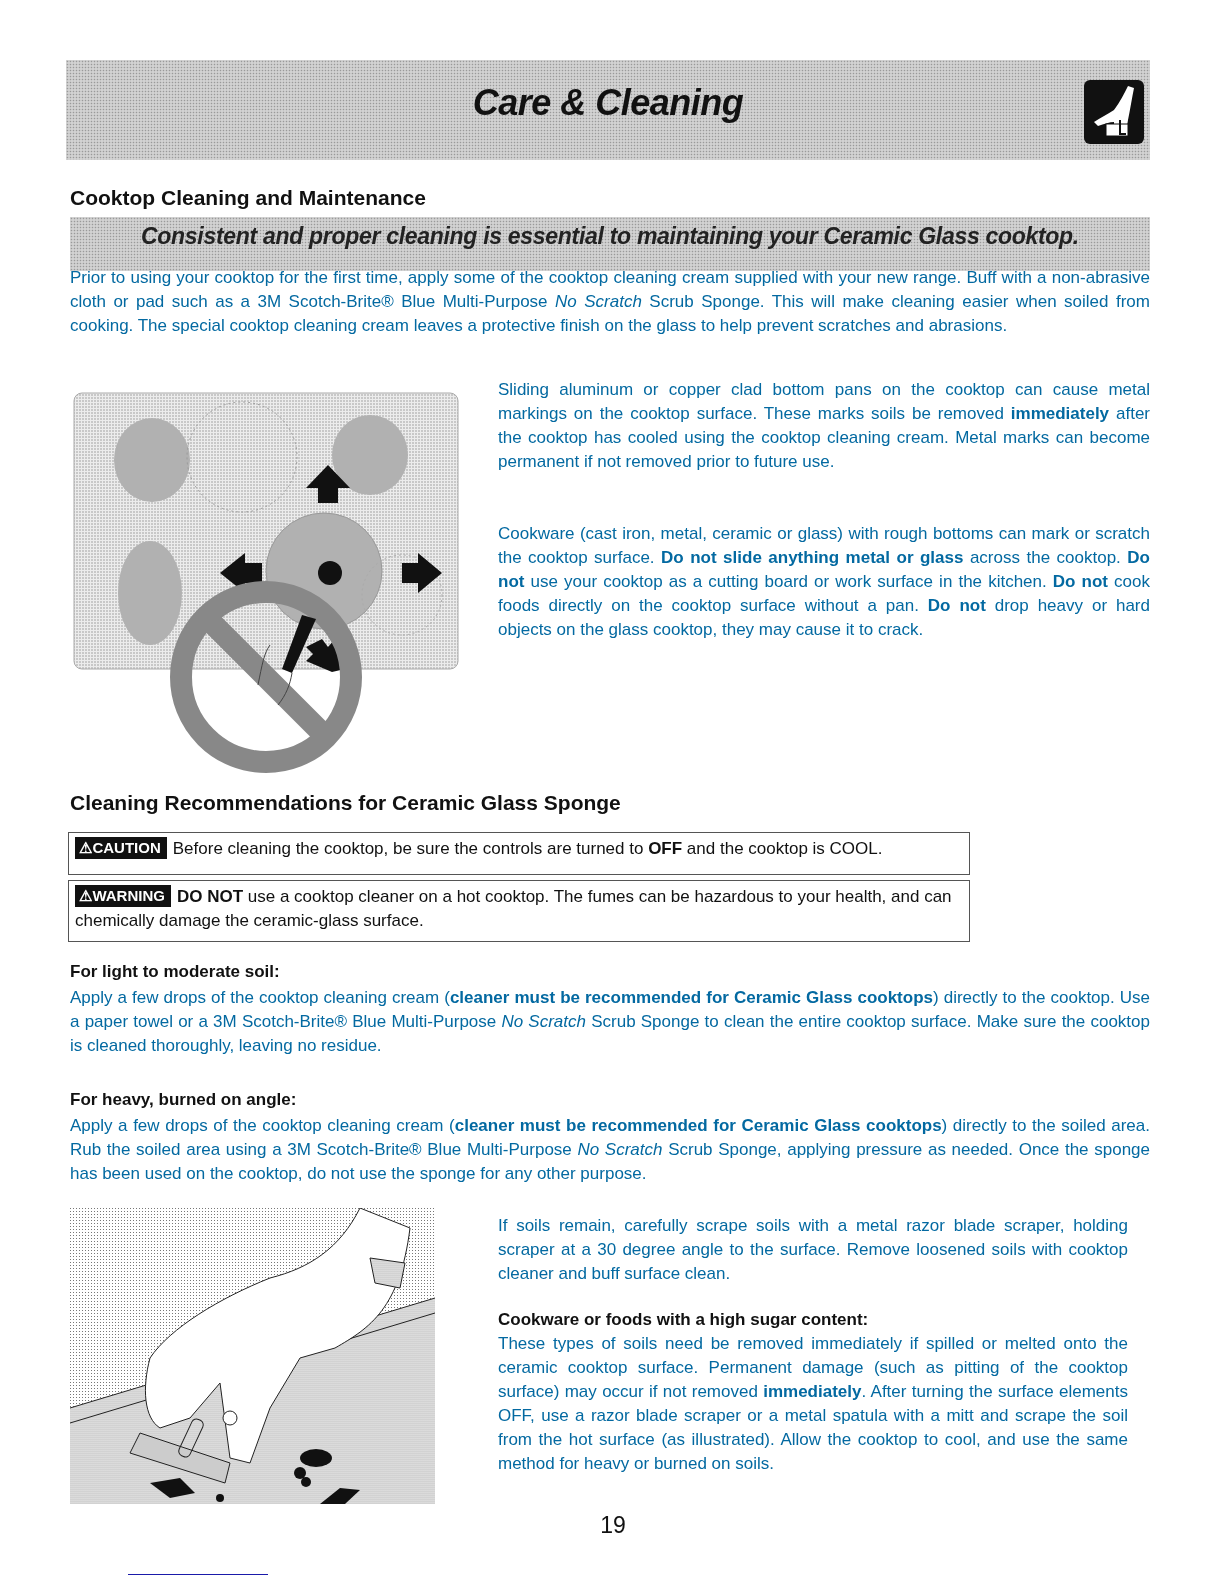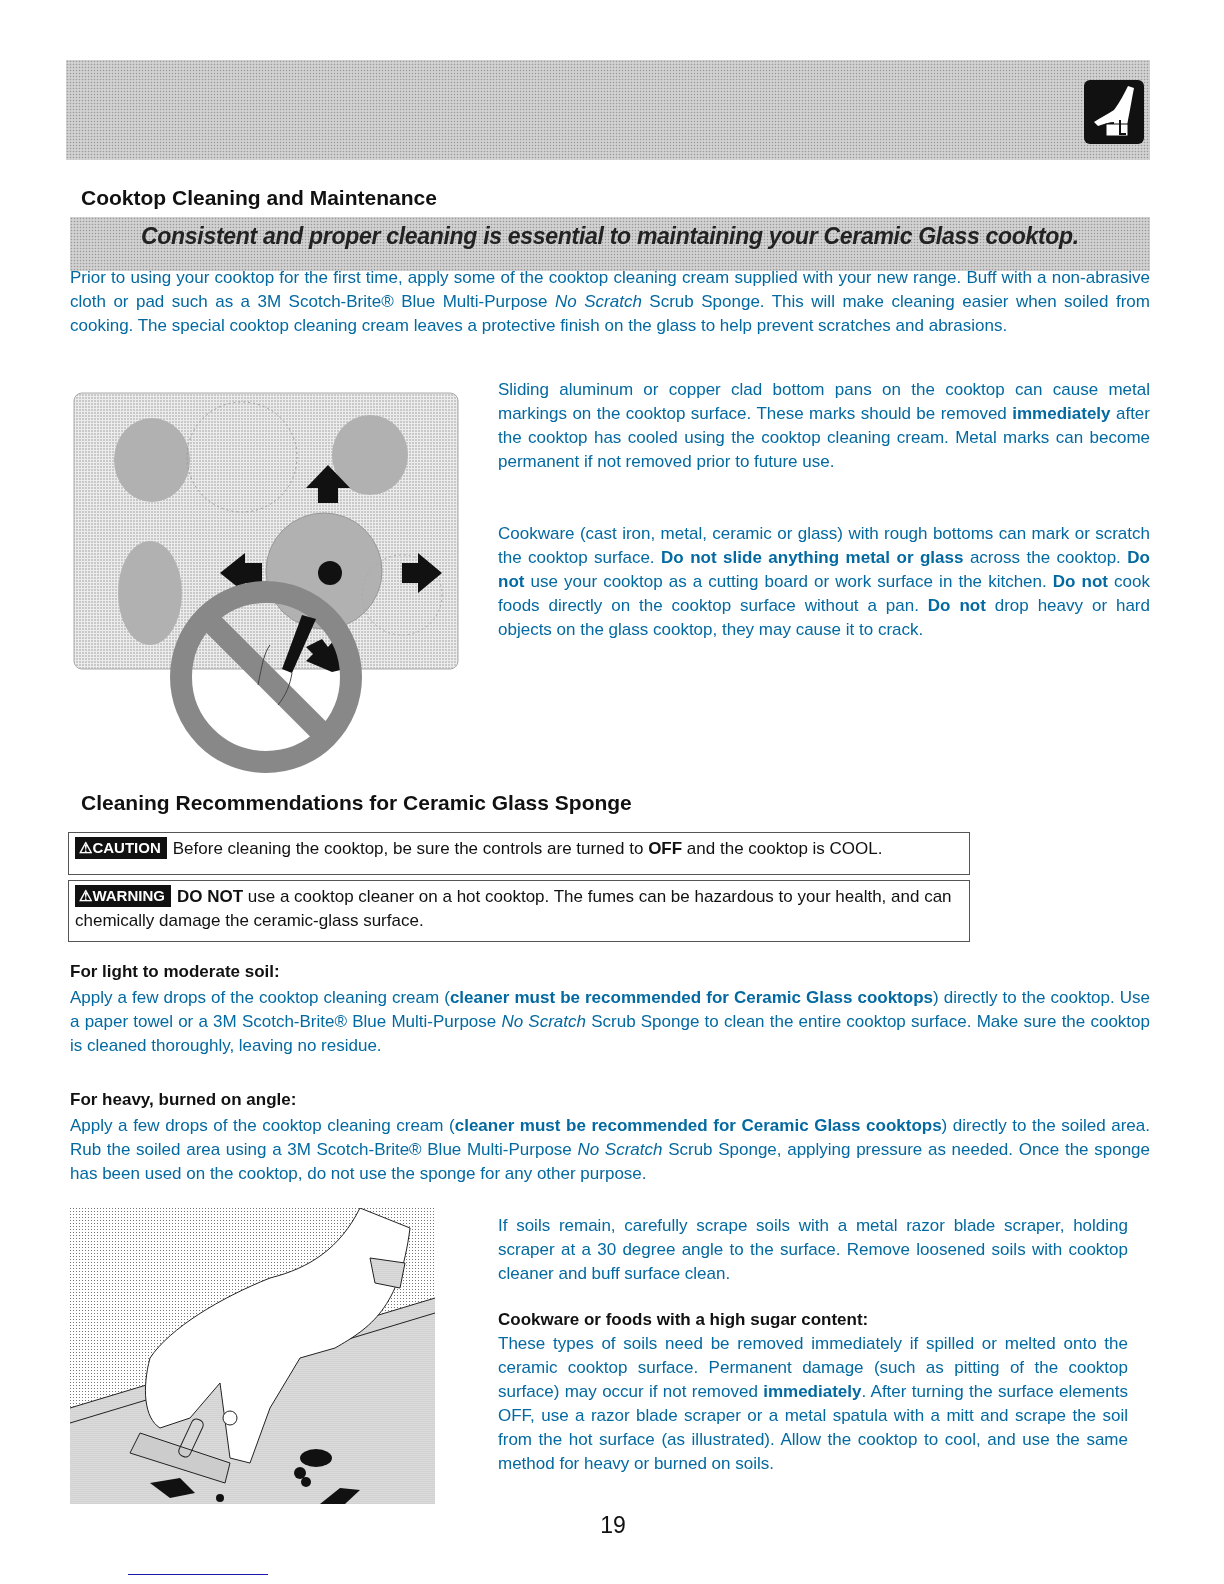--- a/index.html
+++ b/index.html
@@ -19,21 +19,21 @@
   .banner-title {
     position: absolute; left: 0; right: 0; top: 22px; text-align: center;
     font-size: 36px; font-weight: bold; font-style: italic; color: #111;
     letter-spacing: -0.5px;
   }
   .banner-icon {
     position: absolute; right: 6px; top: 20px; width: 60px; height: 64px;
     background: #111; border-radius: 6px;
   }
 
-  .h2 { position: absolute; left: 81px; font-size: 21px; font-weight: bold; color: #111; }
+  .h2 { position: absolute; left: 70px; font-size: 21px; font-weight: bold; color: #111; }
 
   .tagline { position: absolute; left: 70px; top: 217px; width: 1080px; height: 54px; }
   .tagline-text {
     position: absolute; left: 0; right: 0; top: 6px; text-align: center;
     font-size: 23px; font-weight: bold; font-style: italic; color: #222; letter-spacing: -0.3px;
   }
 
   .para { position: absolute; font-size: 17px; line-height: 24px; color: #0369a1; text-align: justify; }
   .para b { font-weight: bold; }
   .para i { font-style: italic; }
@@ -52,20 +52,21 @@
 
   .subhead { position: absolute; left: 70px; font-size: 17px; font-weight: bold; }
 
   .page-number { position: absolute; left: 588px; top: 1512px; font-size: 23px; width: 50px; text-align: center; }
   .footer-line { position: absolute; left: 128px; top: 1574px; width: 140px; height: 1px; background: #1a1aaa; }
 </style>
 </head>
 <body>
 
 <div class="banner dotted">
+  <div class="banner-title">Care &amp; Cleaning</div>
   <div class="banner-icon">
     <svg width="60" height="64" viewBox="0 0 60 64">
       <path d="M44 6 C40 14 36 22 30 30 C24 34 16 38 10 42 L14 46 C20 44 26 42 30 42 L30 52 L42 52 L44 40 C46 30 48 18 50 8 Z" fill="#fff"></path>
       <rect x="22" y="44" width="22" height="12" fill="#fff" stroke="#111" stroke-width="1"></rect>
       <path d="M36 40 L36 54 L42 54" fill="none" stroke="#111" stroke-width="2"></path>
     </svg>
   </div>
 </div>
 
 <div class="h2" style="top:186px;">Cooktop Cleaning and Maintenance</div>
@@ -107,21 +108,21 @@
     <polygon points="262,287 236,276 243,269 236,262 252,254 258,262 265,254 275,284" fill="#111"></polygon>
 
     <circle cx="196" cy="292" r="85" fill="none" stroke="url(#dots3)" stroke-width="22"></circle>
     <line x1="140" y1="236" x2="254" y2="350" stroke="url(#dots3)" stroke-width="22"></line>
 
     <polygon points="232,230 246,234 222,288 212,284" fill="#111"></polygon>
     <path d="M200 260 C194 268 192 280 188 300 M222 288 C220 300 216 310 208 320" fill="none" stroke="#444" stroke-width="1"></path>
   </svg>
 </div>
 
-<p class="para" style="left:498px; top:378px; width:652px;"><span>Sliding aluminum or copper clad bottom pans on the cooktop can cause metal markings on the cooktop surface. These marks should be removed </span><b>immediately</b><span> after the cooktop has cooled using the cooktop cleaning cream. Metal marks can become permanent if not removed prior to future use.</span></p>
+<p class="para" style="left:498px; top:378px; width:652px;"><span>Sliding aluminum or copper clad bottom pans on the cooktop can cause metal markings on the cooktop surface. These marks soils be removed </span><b>immediately</b><span> after the cooktop has cooled using the cooktop cleaning cream. Metal marks can become permanent if not removed prior to future use.</span></p>
 
 <p class="para" style="left:498px; top:522px; width:652px;"><span>Cookware (cast iron, metal, ceramic or glass) with rough bottoms can mark or scratch the cooktop surface. </span><b>Do not slide anything metal or glass</b><span> across the cooktop. </span><b>Do not</b><span> use your cooktop as a cutting board or work surface in the kitchen. </span><b>Do not</b><span> cook foods directly on the cooktop surface without a pan. </span><b>Do not</b><span> drop heavy or hard objects on the glass cooktop, they may cause it to crack.</span></p>
 
 <div class="h2" style="top:791px;">Cleaning Recommendations for Ceramic Glass Sponge</div>
 
 <div class="alert-box" style="top:832px; height:43px;">
   <span class="alert-badge"><span>⚠</span><span>CAUTION</span></span><span>Before cleaning the cooktop, be sure the controls are turned to </span><b>OFF</b><span> and the cooktop is COOL.</span>
 </div>
 
 <div class="alert-box" style="top:880px; height:62px;">

